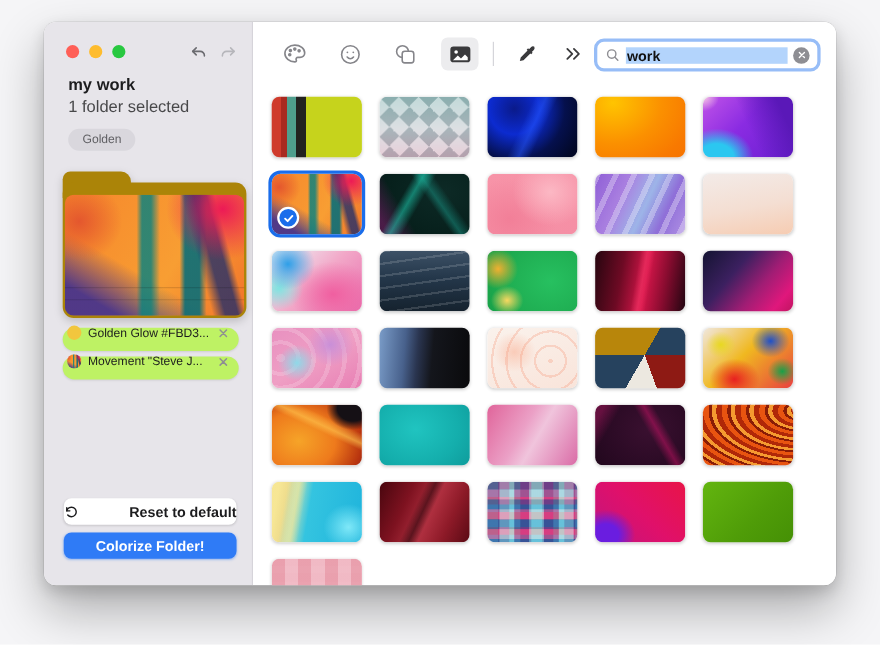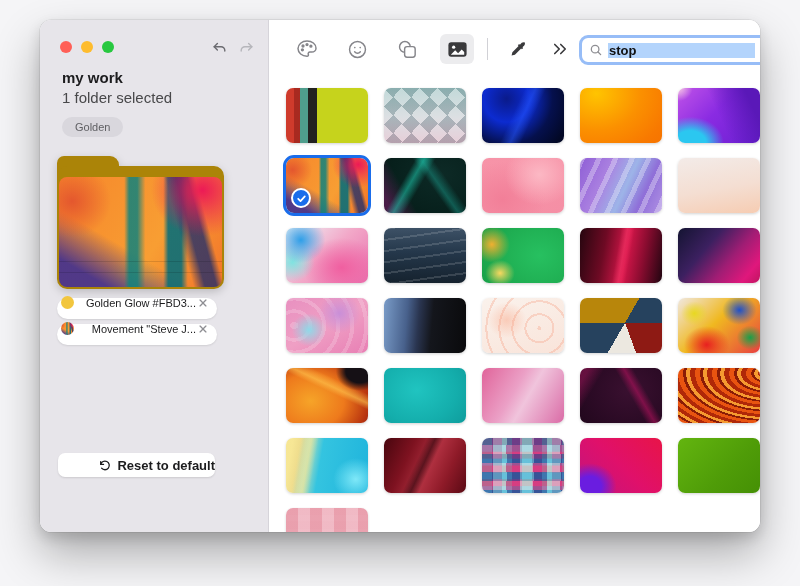--- a/index.html
+++ b/index.html
@@ -6,21 +6,21 @@
   html,body { width:800px; height:586px; overflow:hidden; }
   body { background:#f5f5f7; font-family:"Liberation Sans", sans-serif; position:relative; }
 
   .window {
     position:absolute; left:40px; top:20px; width:720px; height:512px;
     border-radius:11px; background:#ffffff; display:flex; overflow:hidden;
     box-shadow: 0 0 0 0.5px rgba(0,0,0,.12), 0 22px 45px rgba(0,0,0,.30), 0 6px 14px rgba(0,0,0,.14);
   }
 
   
-  .sidebar { width:229px; flex-shrink:0; background:#e7e5ea; border-right:1px solid #d6d4da; position:relative; }
+  .sidebar { width:190px; flex-shrink:0; background:#e7e5ea; border-right:1px solid #d6d4da; position:relative; }
   .traffic { position:absolute; left:20px; top:21px; display:flex; gap:9px; }
   .tl-dot { width:12px; height:12px; border-radius:50%; }
   .tl-close{ background:#ff5f57; } .tl-min{ background:#febc2e; } .tl-zoom{ background:#28c840; }
   .undoredo { position:absolute; right:12px; top:18px; display:flex; gap:7px; }
   .ur-btn { width:20px; height:20px; display:flex; align-items:center; justify-content:center; }
 
   .side-title { position:absolute; left:22px; top:49px; font-size:15px; font-weight:700; color:#1c1c1e; }
   .side-sub   { position:absolute; left:22px; top:69px; font-size:15px; color:#48484a; }
   .preview-pill { position:absolute; left:22px; top:97px; background:#d9d7dd; color:#5f5f63;
     font-size:11px; padding:4px 13px; border-radius:11px; }
@@ -28,29 +28,29 @@
   .folder { position:absolute; left:17px; top:136px; width:167px; height:133px; filter:drop-shadow(0 3px 4px rgba(0,0,0,.18)); }
   .folder-back { position:absolute; left:0; top:10px; width:100%; height:123px; background:#ab8408; border-radius:10px; }
   .folder-tab { position:absolute; left:0; top:0; width:62px; height:24px; background:#ab8408; border-radius:7px 9px 0 0; }
   .folder-tab::after { content:""; position:absolute; right:-12px; bottom:0; width:14px; height:12px;
     background:#ab8408; clip-path:polygon(0 0,100% 100%,0 100%); border-radius:0 0 4px 0; }
   .folder-art { position:absolute; left:2px; top:21px; width:163px; height:110px; border-radius:8px; }
   .folder-art::after { content:""; position:absolute; left:0; right:0; bottom:14px; height:10px;
     border-top:1px solid rgba(0,0,0,.25); border-bottom:1px solid rgba(0,0,0,.25); opacity:.5; }
 
   .tag-list { position:absolute; left:17px; top:278px; width:160px; display:flex; flex-direction:column; gap:5px; }
-  .tag-chip { background:#ffffff; border-radius:11px; height:21px; display:flex; align-items:center;
-    padding:0 7px 12px 4px; box-shadow:0 1px 2px rgba(0,0,0,.10);text-align:right; }
+  .tag-chip { background:#bef264; border-radius:11px; height:21px; display:flex; align-items:center;
+    padding:0 7px 12px 4px; box-shadow:0 1px 2px rgba(0,0,0,.10); }
   .tag-dot { width:13px; height:13px; border-radius:50%; flex-shrink:0; margin-right:6px; }
   .tag-label { font-size:11px; color:#1c1c1e; white-space:nowrap; overflow:hidden; flex:1; }
   .tag-close { width:14px; height:14px; display:flex; align-items:center; justify-content:center; flex-shrink:0; }
 
   .reset-btn { position:absolute; left:18px; top:433px; width:157px; height:24px; background:#ffffff;
     border:none; border-radius:7px; font-family:inherit; font-size:13px; font-weight:600; color:#1c1c1e;
-    display:flex; align-items:center; justify-content:flex-end; gap:6px; box-shadow:0 1px 2px rgba(0,0,0,.12); }
+    display:flex; align-items:center; justify-content:space-between; gap:6px; box-shadow:0 1px 2px rgba(0,0,0,.12); }
   .colorize-btn { position:absolute; left:18px; top:464px; width:157px; height:24px; background:#2f7bf6;
     border:none; border-radius:7px; font-family:inherit; font-size:13px; font-weight:700; color:#ffffff;
     display:flex; align-items:center; justify-content:center; box-shadow:0 1px 2px rgba(47,123,246,.4); }
 
   
   .main { flex:1; background:#ffffff; position:relative; }
   .toolbar { position:absolute; left:0; top:14px; right:0; height:34px; }
   .tool-ic { position:absolute; top:0; width:34px; height:30px; display:flex; align-items:center; justify-content:center; border-radius:6px; }
   .tool-ic.sel { background:#ececee; }
   .tb-sep { position:absolute; top:4px; width:1px; height:22px; background:#d1d1d6; }
@@ -129,20 +129,23 @@
       </div>
 
     <button class="reset-btn">
       <svg width="13" height="13" viewBox="0 0 24 24" fill="none" stroke="#1c1c1e" stroke-width="2.4" stroke-linecap="round" stroke-linejoin="round">
         <path d="M5 10a8 8 0 1 1 1.6 6.9"></path>
           <path d="M5 4.8V10h5.2"></path>
       </svg>
       <span>Reset to default</span>
     </button>
 
+    <button class="colorize-btn">
+      <span>Colorize Folder!</span>
+    </button>
   </aside>
 
   <section class="main">
     <div class="toolbar">
 
       <span class="tool-ic" style="left:21px">
         <svg width="24" height="24" viewBox="0 0 24 24" fill="none" stroke="#85858a" stroke-width="1.5">
           <path d="M12 4c-5 0-9 3.4-9 7.6 0 4.2 4 7.6 9 7.6 1.25 0 1.75-.85 1.3-1.75-.55-1.1.3-2.35 1.55-2.35h1.85c2.45 0 4.3-1.7 4.3-3.9C21 7 17 4 12 4z"></path>
           <circle cx="8" cy="9" r="0.9" fill="#85858a"></circle>
             <circle cx="12" cy="7.6" r="0.9" fill="#85858a"></circle>
@@ -188,21 +191,21 @@
           <path d="M5 6l6 6-6 6"></path>
             <path d="M13 6l6 6-6 6"></path>
         </svg>
       </span>
 
       <div class="search">
         <svg width="14" height="14" viewBox="0 0 24 24" fill="none" stroke="#8e8e93" stroke-width="2.2" stroke-linecap="round">
           <circle cx="10.5" cy="10.5" r="6.5"></circle>
             <path d="M15.5 15.5 20 20"></path>
         </svg>
-        <span class="search-text">stop</span>
+        <span class="search-text">work</span>
         <span class="search-clear">
           <svg width="8" height="8" viewBox="0 0 12 12" stroke="#ffffff" stroke-width="1.8" stroke-linecap="round">
             <path d="M2.5 2.5l7 7M9.5 2.5l-7 7"></path>
           </svg>
         </span>
       </div>
     </div>
 
     <div class="grid" id="tile-grid">
         <div class="tile" style="background: linear-gradient(90deg, rgb(207, 59, 44) 0%, rgb(207, 59, 44) 10%, rgb(168, 42, 32) 10%, rgb(168, 42, 32) 17%, rgb(79, 158, 141) 17%, rgb(79, 158, 141) 27%, rgb(34, 34, 32) 27%, rgb(34, 34, 32) 38%, rgb(198, 211, 28) 38%, rgb(198, 211, 28) 100%);"></div>

